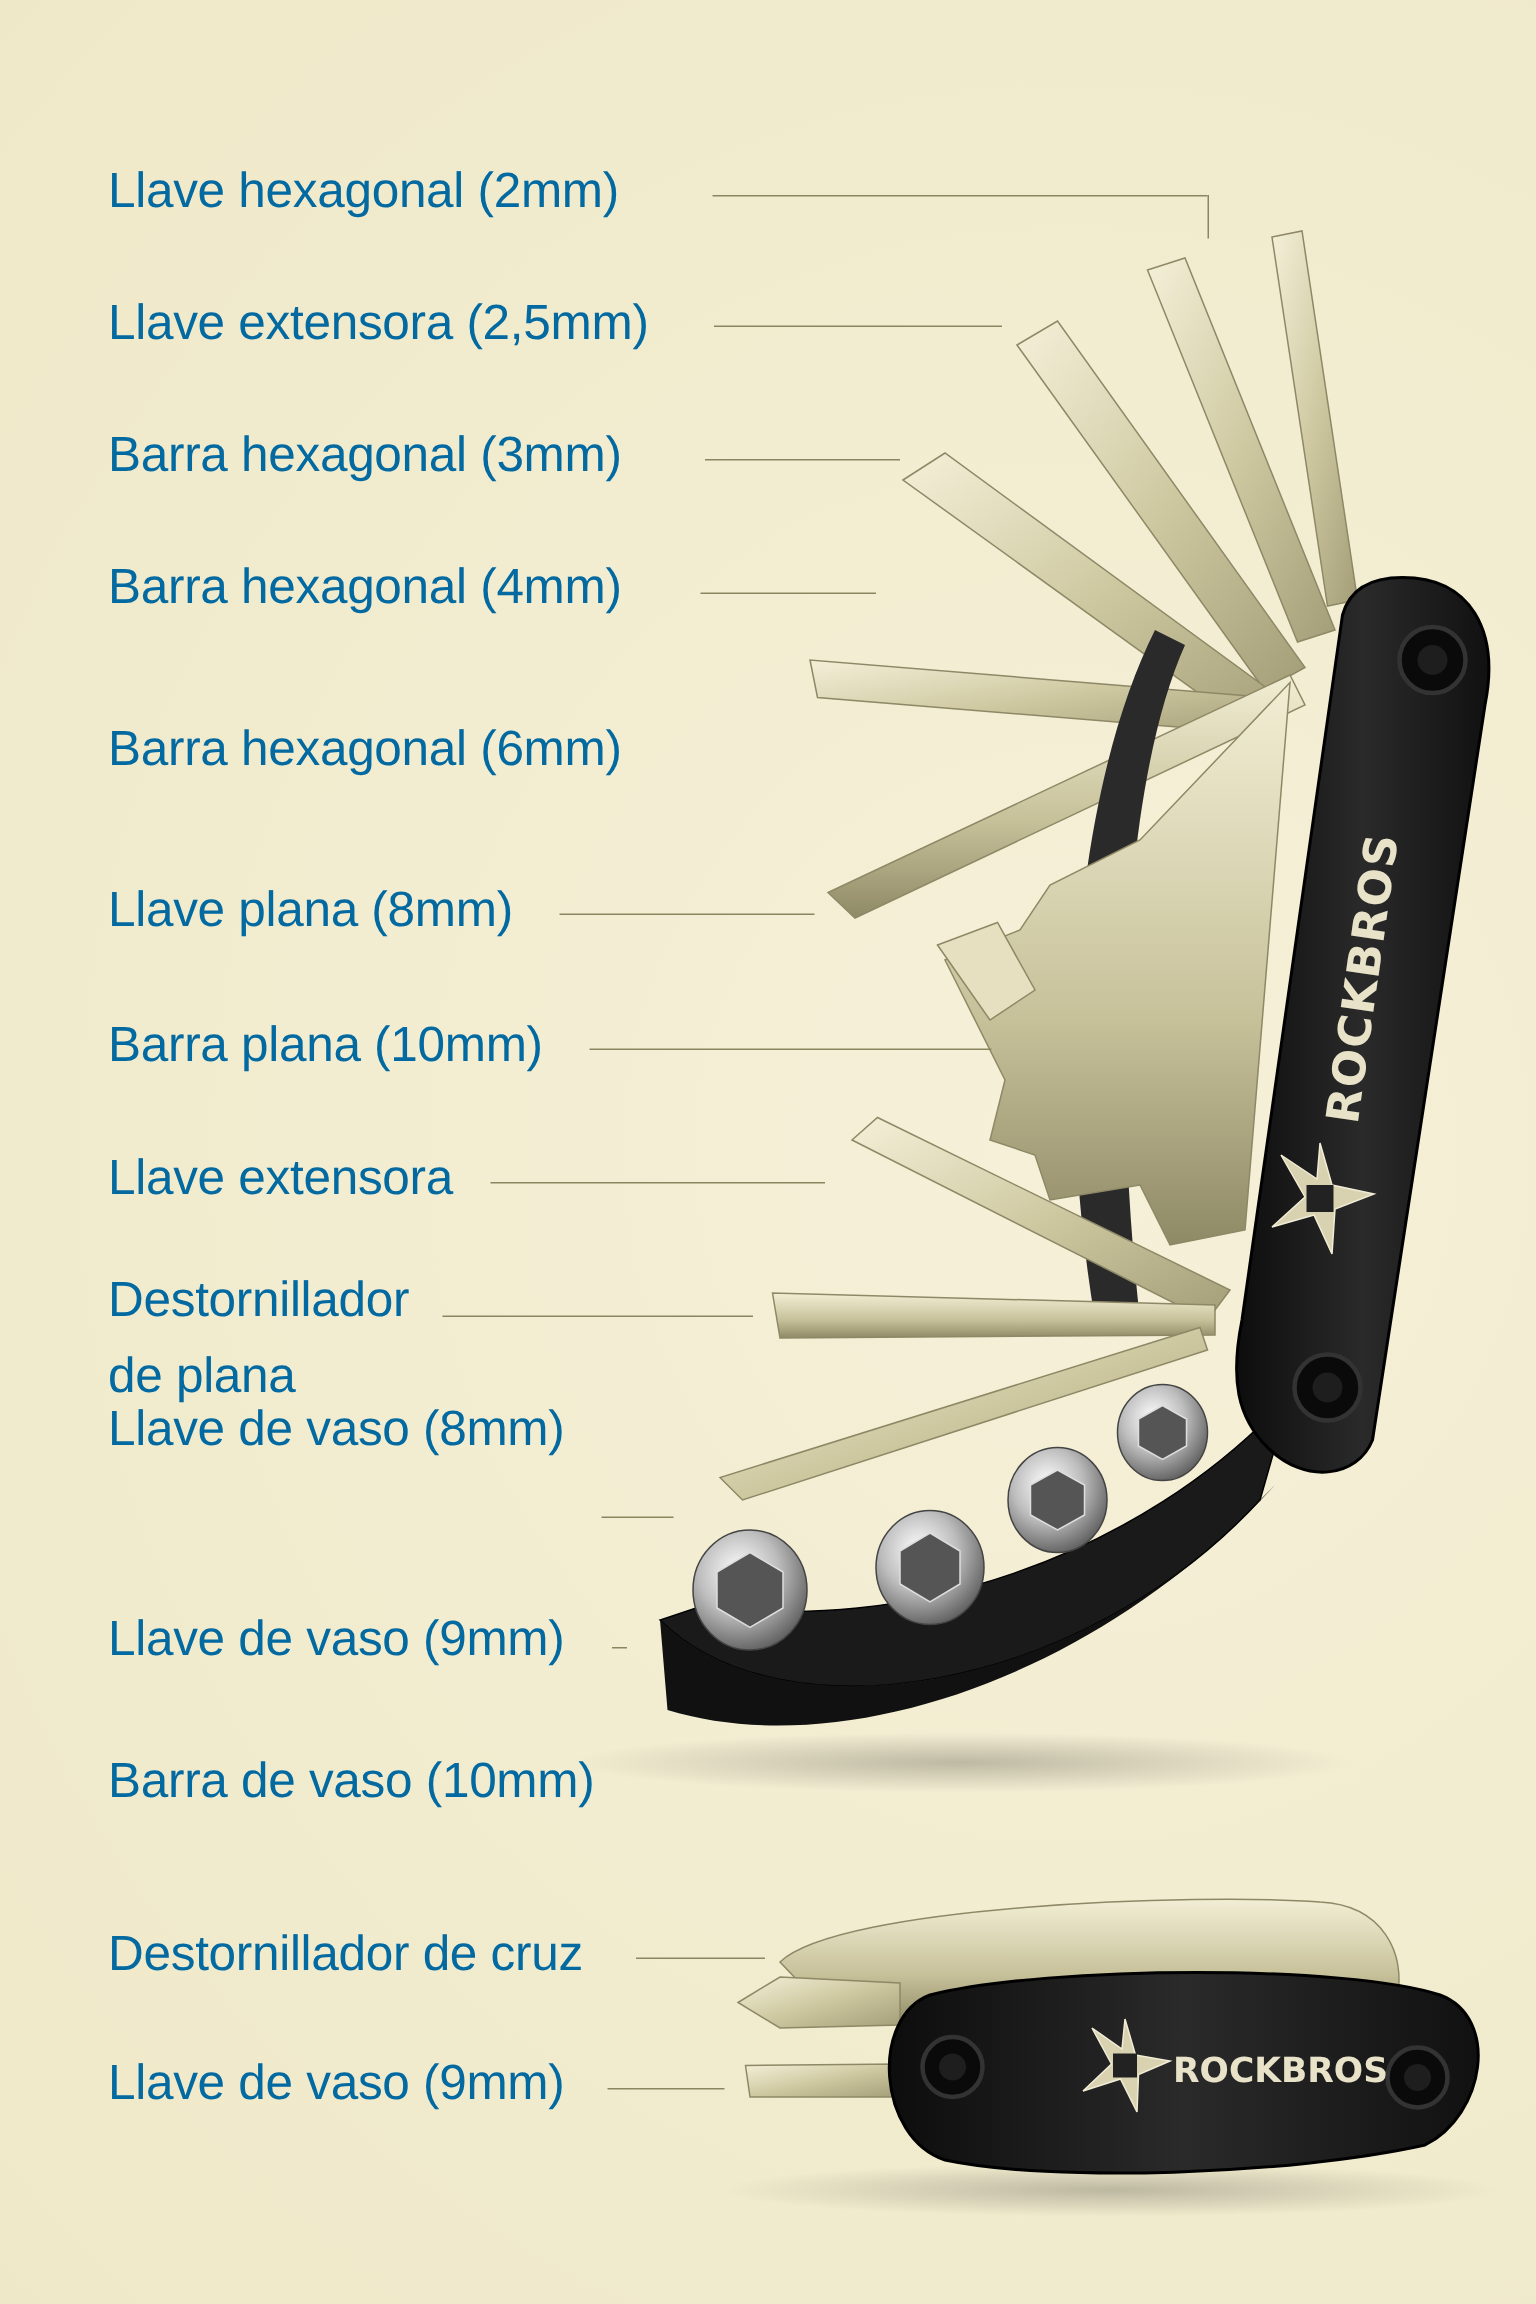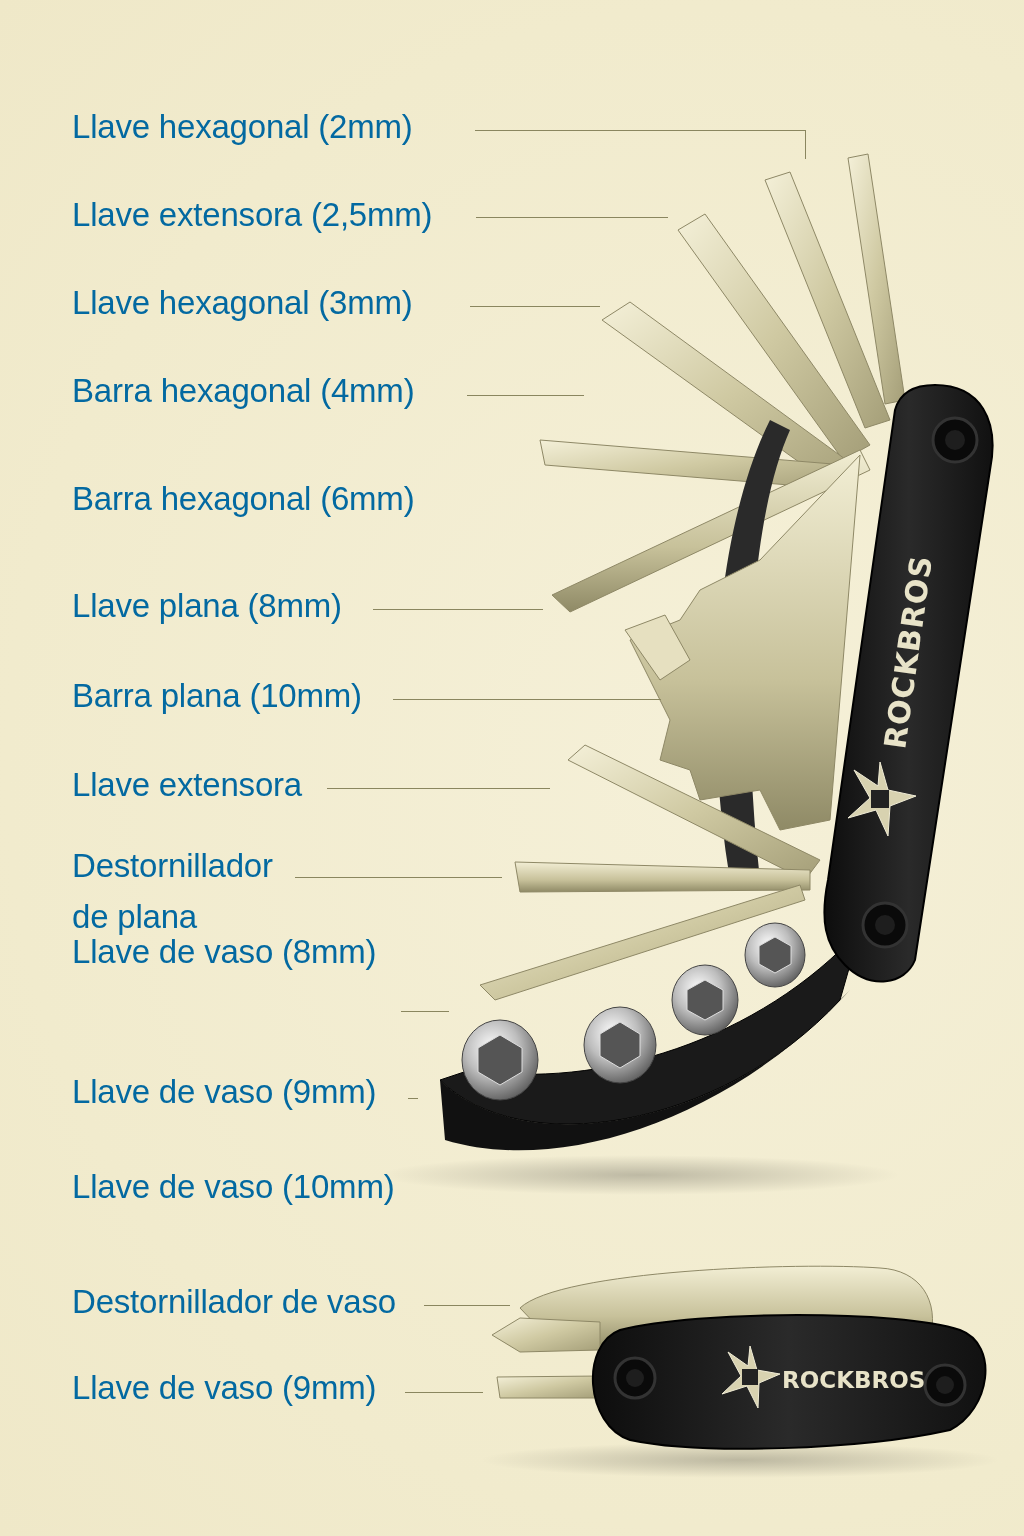--- a/index.html
+++ b/index.html
@@ -135,21 +135,21 @@
   </g>
 </svg>
 
 <div class="label" style="top:105px">Llave hexagonal  (2mm)</div>
 <div class="leader" style="left:475px; top:130px; width:330px"></div>
 <div class="leader-v" style="left:805px; top:130px; height:29px"></div>
 
 <div class="label" style="top:193px">Llave extensora (2,5mm)</div>
 <div class="leader" style="left:476px; top:217px; width:192px"></div>
 
-<div class="label" style="top:281px">Llave hexagonal  (3mm)</div>
+<div class="label" style="top:281px">Barra hexagonal  (3mm)</div>
 <div class="leader" style="left:470px; top:306px; width:130px"></div>
 
 <div class="label" style="top:369px">Barra hexagonal  (4mm)</div>
 <div class="leader" style="left:467px; top:395px; width:117px"></div>
 
 <div class="label" style="top:477px">Barra hexagonal  (6mm)</div>
 
 <div class="label" style="top:584px">Llave plana (8mm)</div>
 <div class="leader" style="left:373px; top:609px; width:170px"></div>
 
@@ -162,19 +162,19 @@
 <div class="label" style="top:844px">Destornillador</div>
 <div class="label" style="top:895px">de plana</div>
 <div class="leader" style="left:295px; top:877px; width:207px"></div>
 
 <div class="label" style="top:930px">Llave de vaso (8mm)</div>
 <div class="leader" style="left:401px; top:1011px; width:48px"></div>
 
 <div class="label" style="top:1070px">Llave de vaso (9mm)</div>
 <div class="leader" style="left:408px; top:1098px; width:10px"></div>
 
-<div class="label" style="top:1165px">Llave de vaso (10mm)</div>
+<div class="label" style="top:1165px">Barra de vaso (10mm)</div>
 
-<div class="label" style="top:1280px">Destornillador de vaso</div>
+<div class="label" style="top:1280px">Destornillador de cruz</div>
 <div class="leader" style="left:424px; top:1305px; width:86px"></div>
 
 <div class="label" style="top:1366px">Llave de vaso (9mm)</div>
 <div class="leader" style="left:405px; top:1392px; width:78px"></div>
 
 </body></html>

